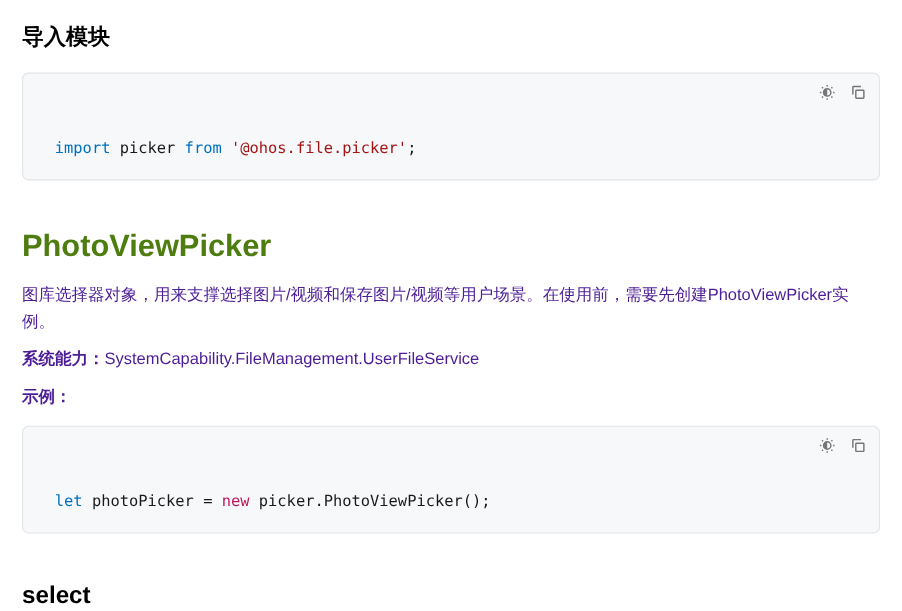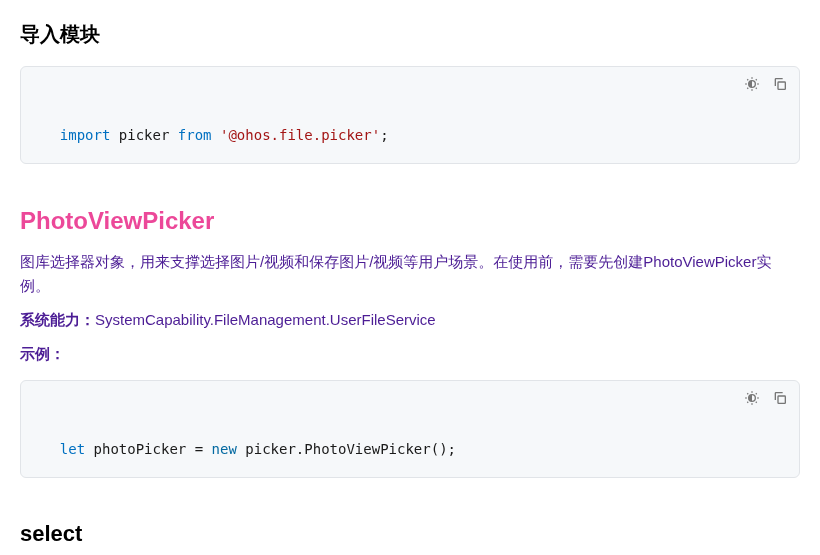--- a/index.html
+++ b/index.html
@@ -12,42 +12,42 @@
       font-size: 15px;
       line-height: 1.6;
     }
     h2 {
       font-size: 20px;
       font-weight: 700;
       margin: 8px 0 16px;
       color: #000;
     }
     h3 {
-      font-size: 24px;
+      font-size: 28px;
       font-weight: 700;
       margin: 38px 0 2px;
-      color: #ec4899;
+      color: #4d7c0f;
     }
     h4 {
       font-size: 22px;
       font-weight: 600;
       margin: 38px 0 14px;
       color: #000;
     }
     p {
       margin: 10px 0;
       color: #4c1d95;
     }
     .bold-label { font-weight: 700; }
     .code-block {
       position: relative;
       background: #f6f8fa;
       border: 1px solid #e1e4e8;
       border-radius: 6px;
-      padding: 16px 22px;
+      padding: 16px 12px;
       margin: 14px 0 6px;
       font-family: "SFMono-Regular", Consolas, "Liberation Mono", Menlo, monospace;
       font-size: 14px;
       line-height: 1.5;
       white-space: pre;
       overflow-x: auto;
     }
     .code-toolbar {
       position: absolute;
       top: 8px;
@@ -61,21 +61,21 @@
       height: 18px;
       display: inline-flex;
       align-items: center;
       justify-content: center;
       cursor: pointer;
       color: #767676;
     }
     .code-toolbar .icon-btn svg { width: 16px; height: 16px; }
     .kw { color: #0070c1; }
     .str { color: #a31515; }
-    .op { color: #0369a1; }
+    .op { color: #be185d; }
   </style>
 </head>
 <body>
 
 <h2>导入模块</h2>
 
 <div class="code-block">
   <div class="code-toolbar">
     <span class="icon-btn">
       <svg viewBox="0 0 24 24" fill="none" stroke="currentColor" stroke-width="2">

